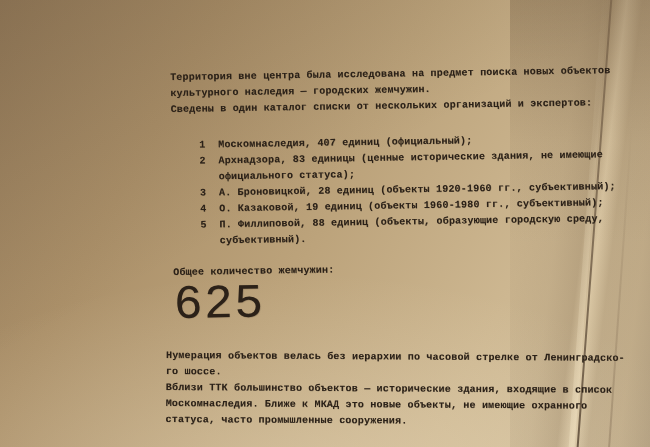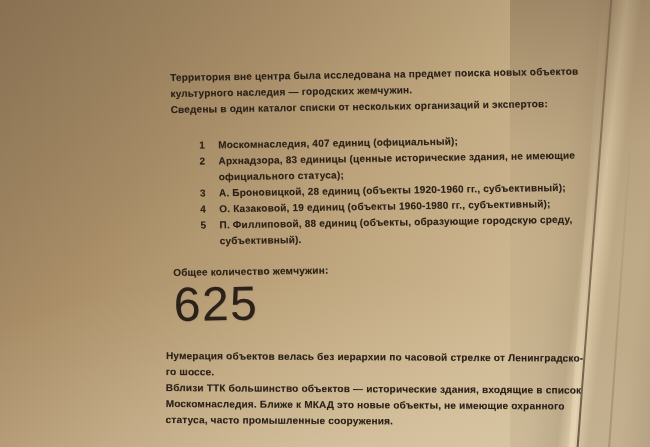--- a/index.html
+++ b/index.html
@@ -5,21 +5,21 @@
   html, body {
     margin: 0;
     padding: 0;
     background: #141210;
   }
   .photo {
     position: relative;
     width: 650px;
     height: 447px;
     overflow: hidden;
-    font-family: Liberation Sans, sans-serif;
+    font-family: Liberation Mono, monospace;
     background:
       radial-gradient(120% 90% at 45% 115%, rgba(242,230,202,0.40), rgba(242,230,202,0) 60%),
       linear-gradient(118deg, #9a805e 0%, #ab9069 25%, #bca37b 50%, #cdb791 75%, #d7c5a2 100%);
   }
   
   .shade-topleft {
     position: absolute;
     inset: 0;
     background: linear-gradient(152deg, rgba(64,48,32,0.20) 0%, rgba(64,48,32,0) 45%);
     pointer-events: none;

